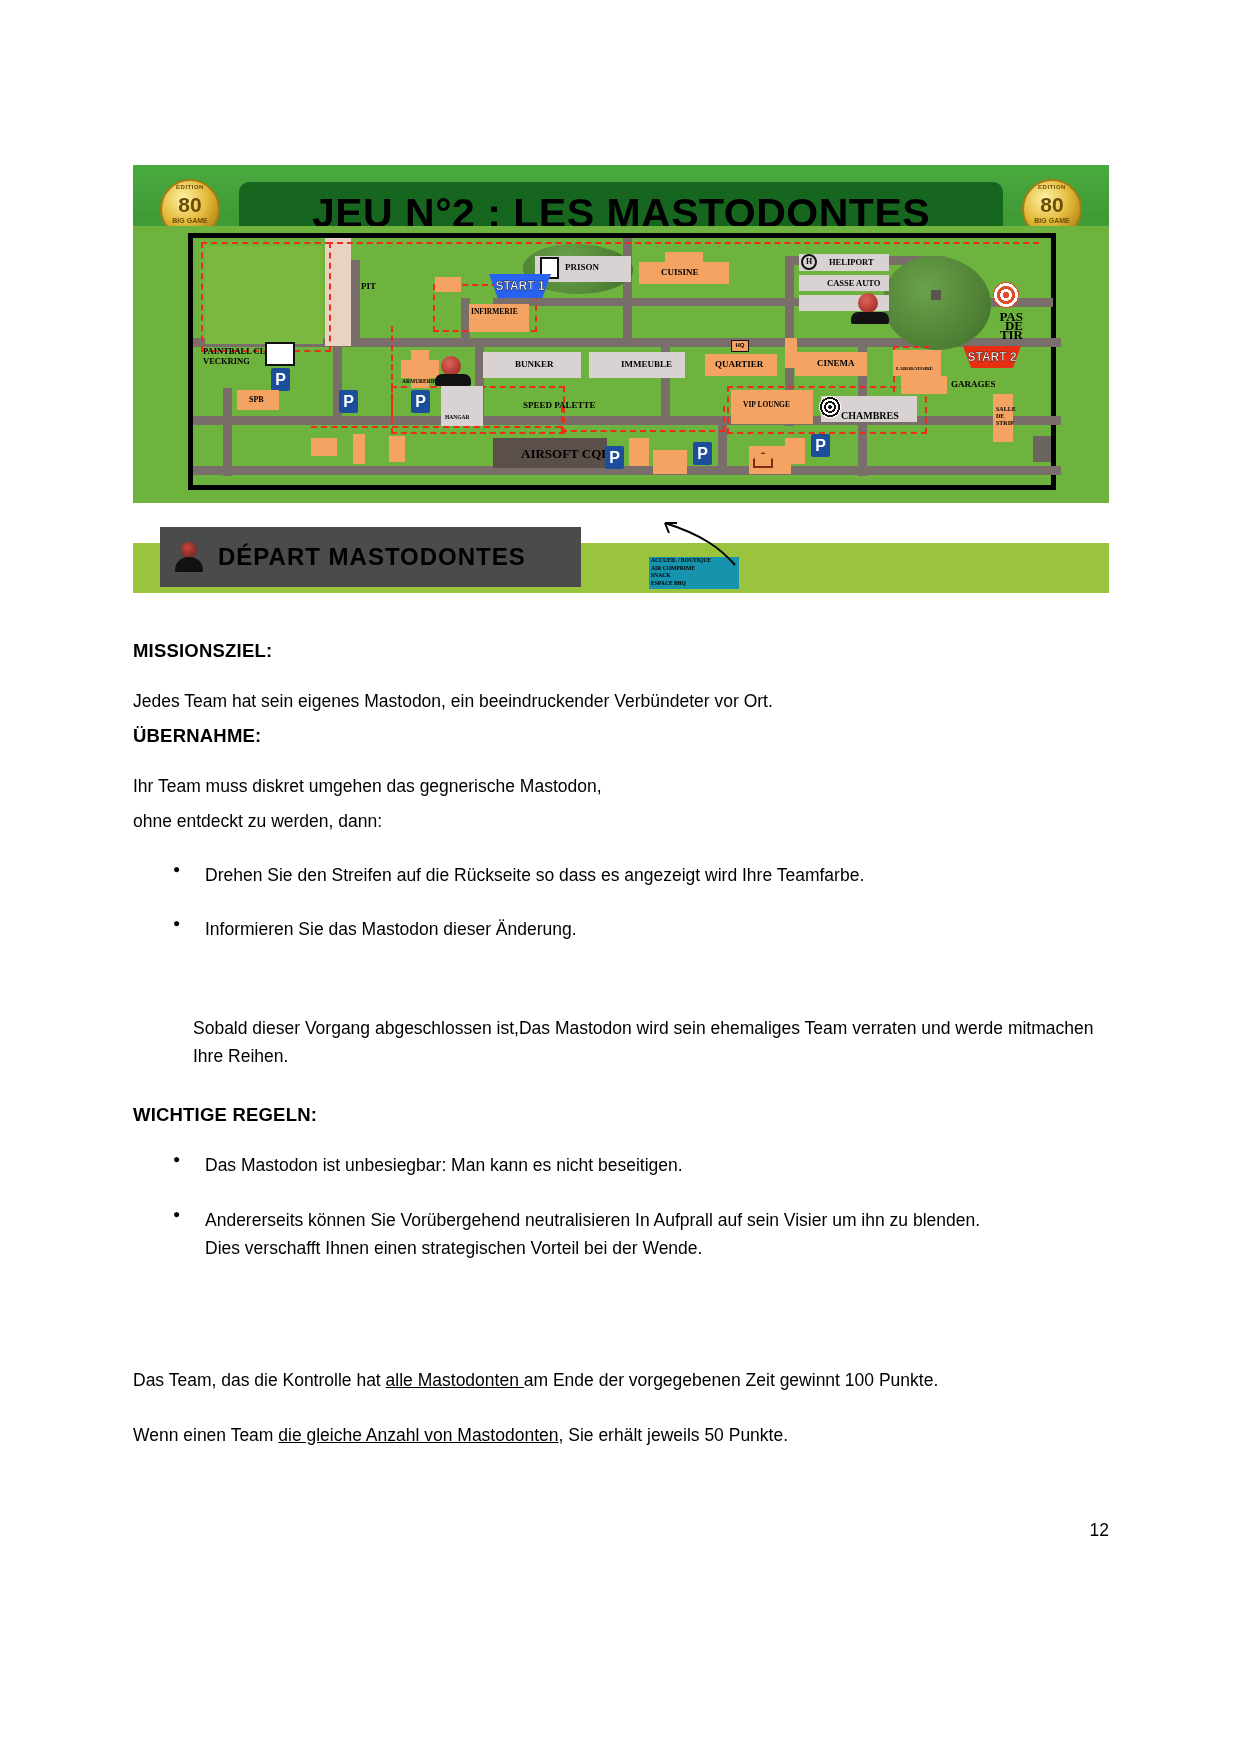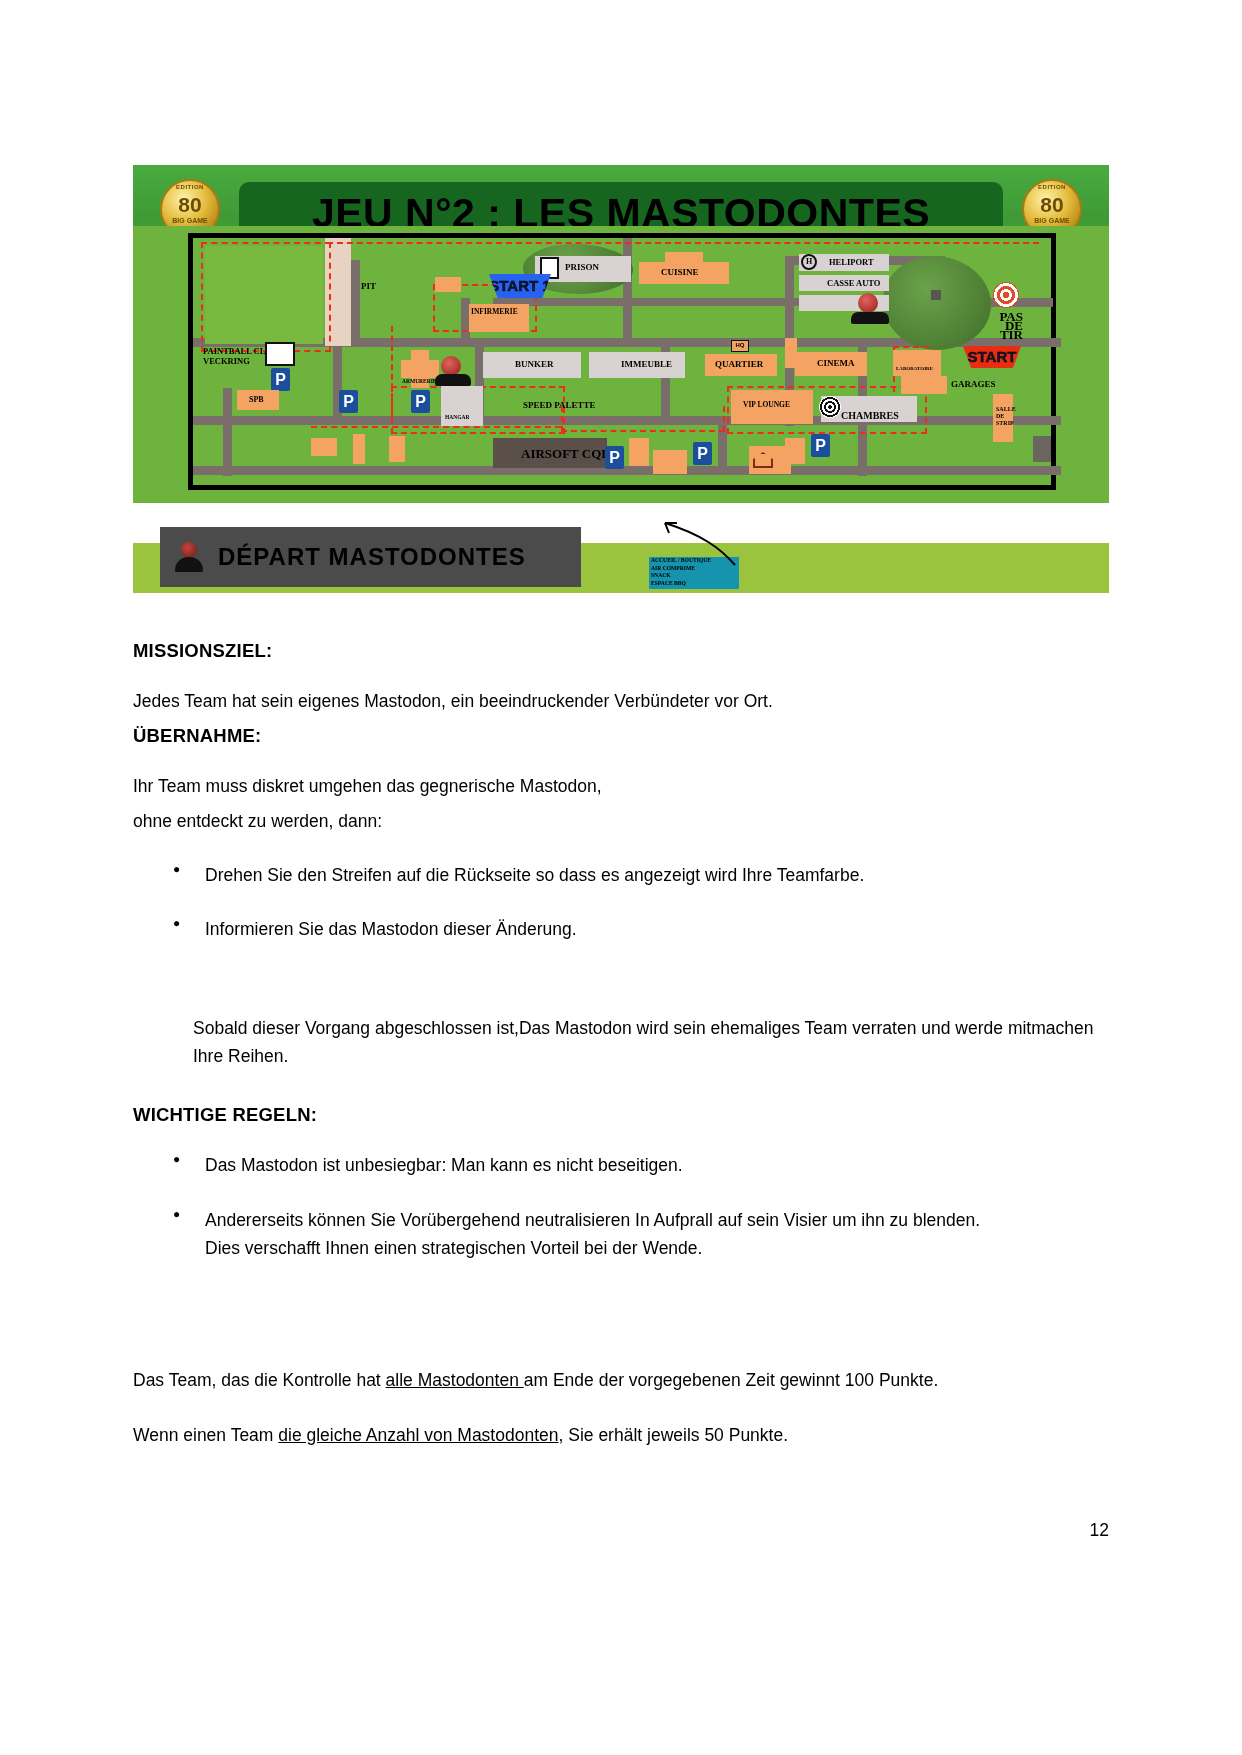--- a/index.html
+++ b/index.html
@@ -46,21 +46,21 @@
        border:5px solid #000;box-sizing:border-box;background:#6fb33f;}
   .road{position:absolute;background:#7a6e6a;}
   .bld{position:absolute;background:#f4a363;}
   .bld-g{position:absolute;background:#d8d3d2;}
   .lbl{position:absolute;font-family:"Liberation Serif","DejaVu Serif",serif;
        font-weight:bold;color:#000;white-space:nowrap;}
   .dash{position:absolute;border:2px dashed #ef2b19;}
   .pmark{position:absolute;width:19px;height:23px;background:#1b4f9c;
        color:#fff;font-weight:bold;font-size:16px;line-height:23px;text-align:center;
        font-family:"Liberation Sans",sans-serif;border-radius:2px;}
-  .start{position:absolute;color:#0f172a;font-weight:bold;font-size:15px;
+  .start{position:absolute;color:#ffffff;font-weight:bold;font-size:12px;
        font-family:"Liberation Sans",sans-serif;text-align:center;
        clip-path:polygon(0 0,100% 0,86% 100%,14% 100%);
        -webkit-text-stroke:.4px #000;}
   .tree{position:absolute;border-radius:46% 54% 50% 50%/48% 52% 48% 52%;
        background:radial-gradient(circle at 40% 35%,#6aa24a,#4d7d33 70%,#3d6a28 100%);}
   .paint-field{position:absolute;background:#79b93f;}
 
   
   .strip{position:absolute;left:0;top:384px;width:976px;height:90px;background:#fff;}
   .depart{position:absolute;left:27px;top:12px;width:421px;height:60px;background:#4b4b4b;

